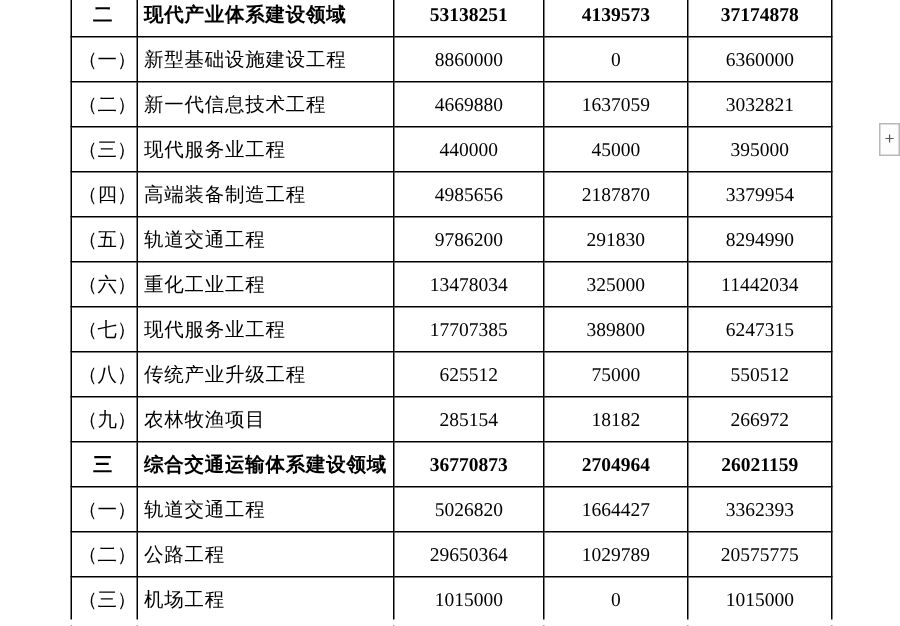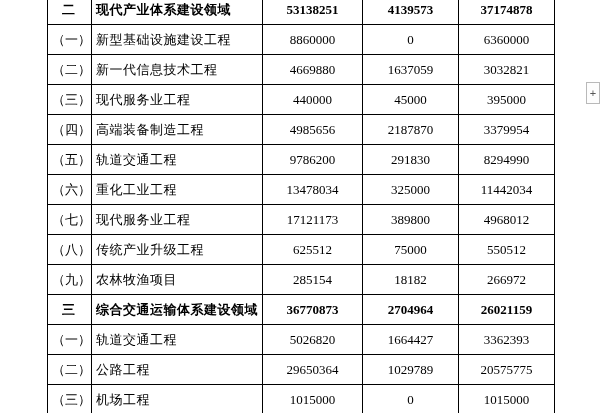--- a/index.html
+++ b/index.html
@@ -162,23 +162,23 @@
         <td class="idx">（六）</td>
         <td class="name">重化工业工程</td>
         <td class="num">13478034</td>
         <td class="num">325000</td>
         <td class="num">11442034</td>
       </tr>
 
       <tr>
         <td class="idx">（七）</td>
         <td class="name">现代服务业工程</td>
-        <td class="num">17121173</td>
+        <td class="num">17707385</td>
         <td class="num">389800</td>
-        <td class="num">4968012</td>
+        <td class="num">6247315</td>
       </tr>
 
       <tr>
         <td class="idx">（八）</td>
         <td class="name">传统产业升级工程</td>
         <td class="num">625512</td>
         <td class="num">75000</td>
         <td class="num">550512</td>
       </tr>
 

